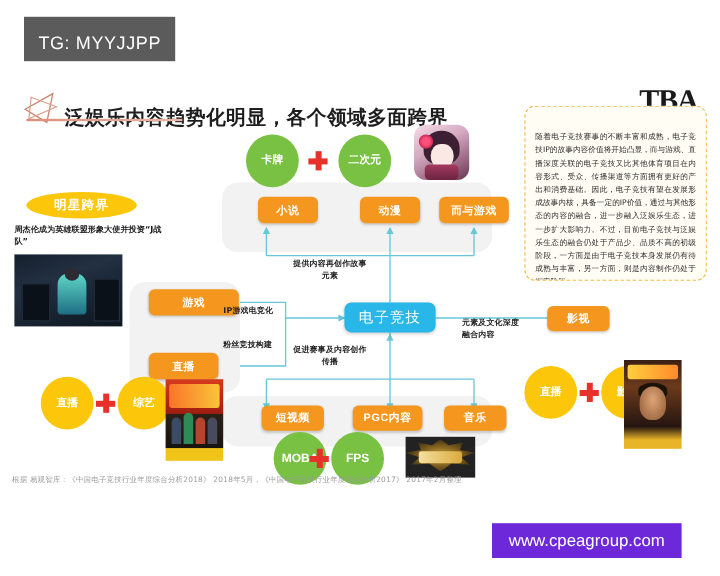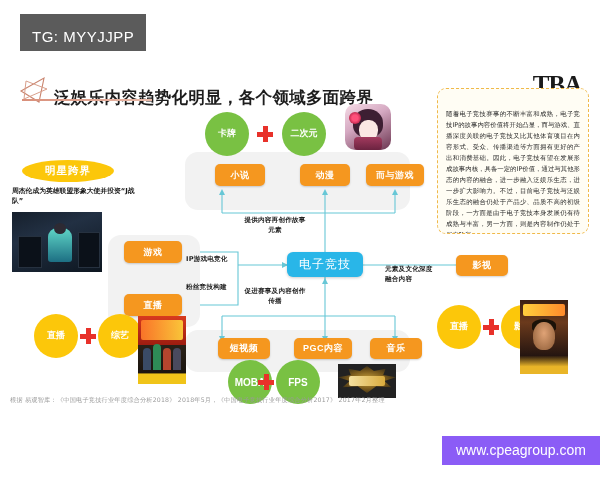--- a/index.html
+++ b/index.html
@@ -171,22 +171,22 @@
 
   
   .footer{
     position:absolute;left:10px;top:396px;width:440px;
     font-size:6.2px;color:#9a9a9a;letter-spacing:.2px;
     font-family:"DejaVu Sans",sans-serif;
   }
 
   
   .watermark{
-    position:absolute;left:442px;top:436px;
-    background:#8b5cf6;color:#fff;
+    position:absolute;left:410px;top:436px;
+    background:#6d28d9;color:#fff;
     font-size:14px;padding:6px 14px 7px 14px;
     font-family:"Liberation Sans",sans-serif;
   }
 </style>
 </head>
 <body>
 
 <div id="stage">
 
   <div class="tg-tag">TG: MYYJJPP</div>
@@ -282,21 +282,21 @@
     <span>明星跨界</span>
   </div>
   <div class="star-desc">周杰伦成为英雄联盟形象大使并投资“J战队”</div>
   <div class="photo ph-concert">
     <div class="amp"></div>
       <div class="amp2"></div>
       <div class="fig"></div>
       <div class="head"></div>
   </div>
 
-  <div class="obox" style="left:124px;top:241px;width:58px;height:22px;">
+  <div class="obox" style="left:124px;top:241px;width:75px;height:22px;">
     <span>游戏</span>
   </div>
   <div class="obox" style="left:124px;top:294px;width:58px;height:22px;">
     <span>直播</span>
   </div>
 
   <div class="center-box">
     <span>电子竞技</span>
   </div>
 

